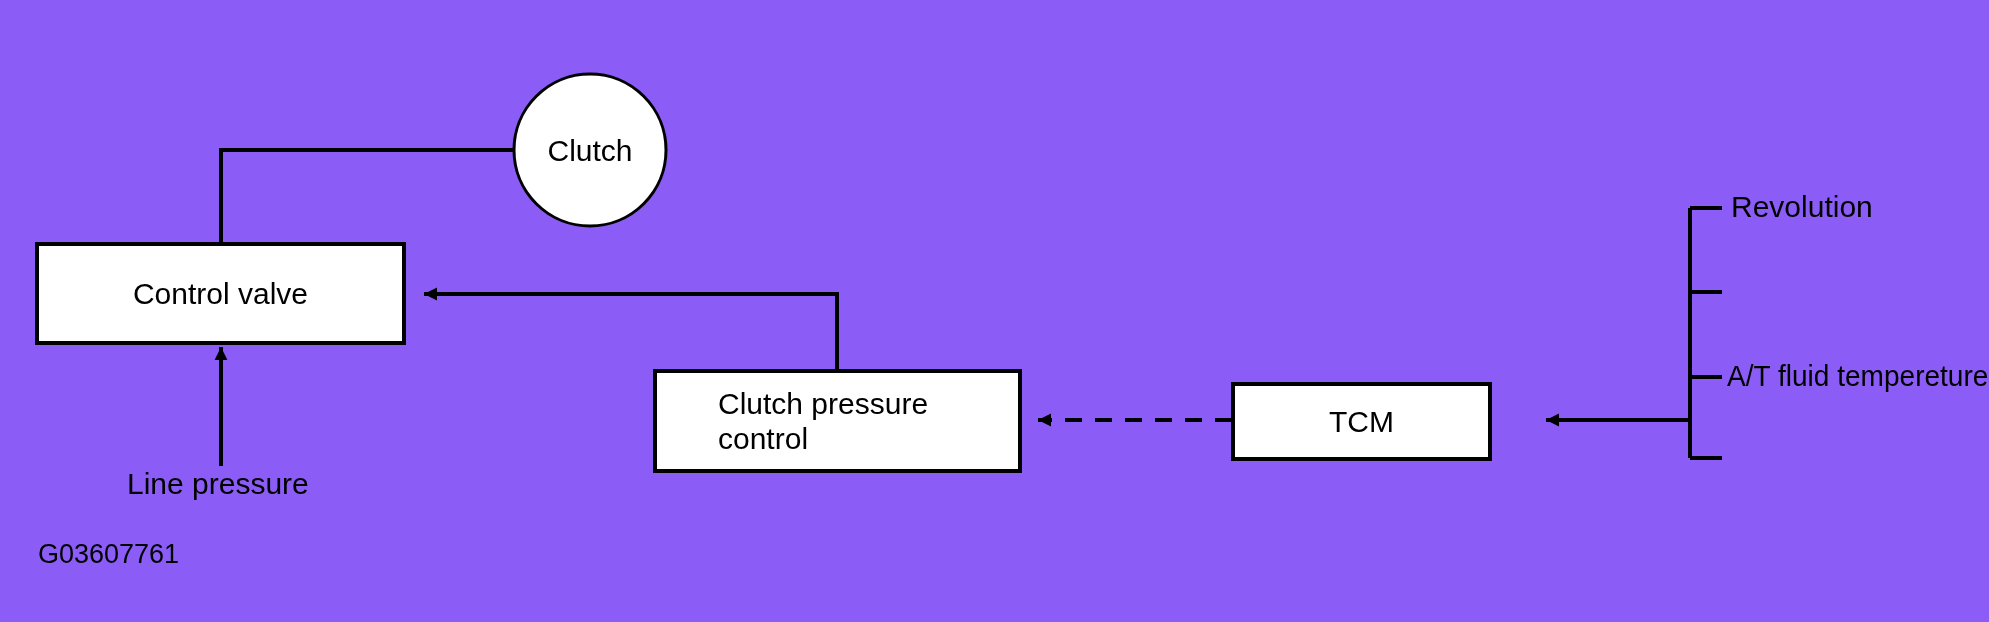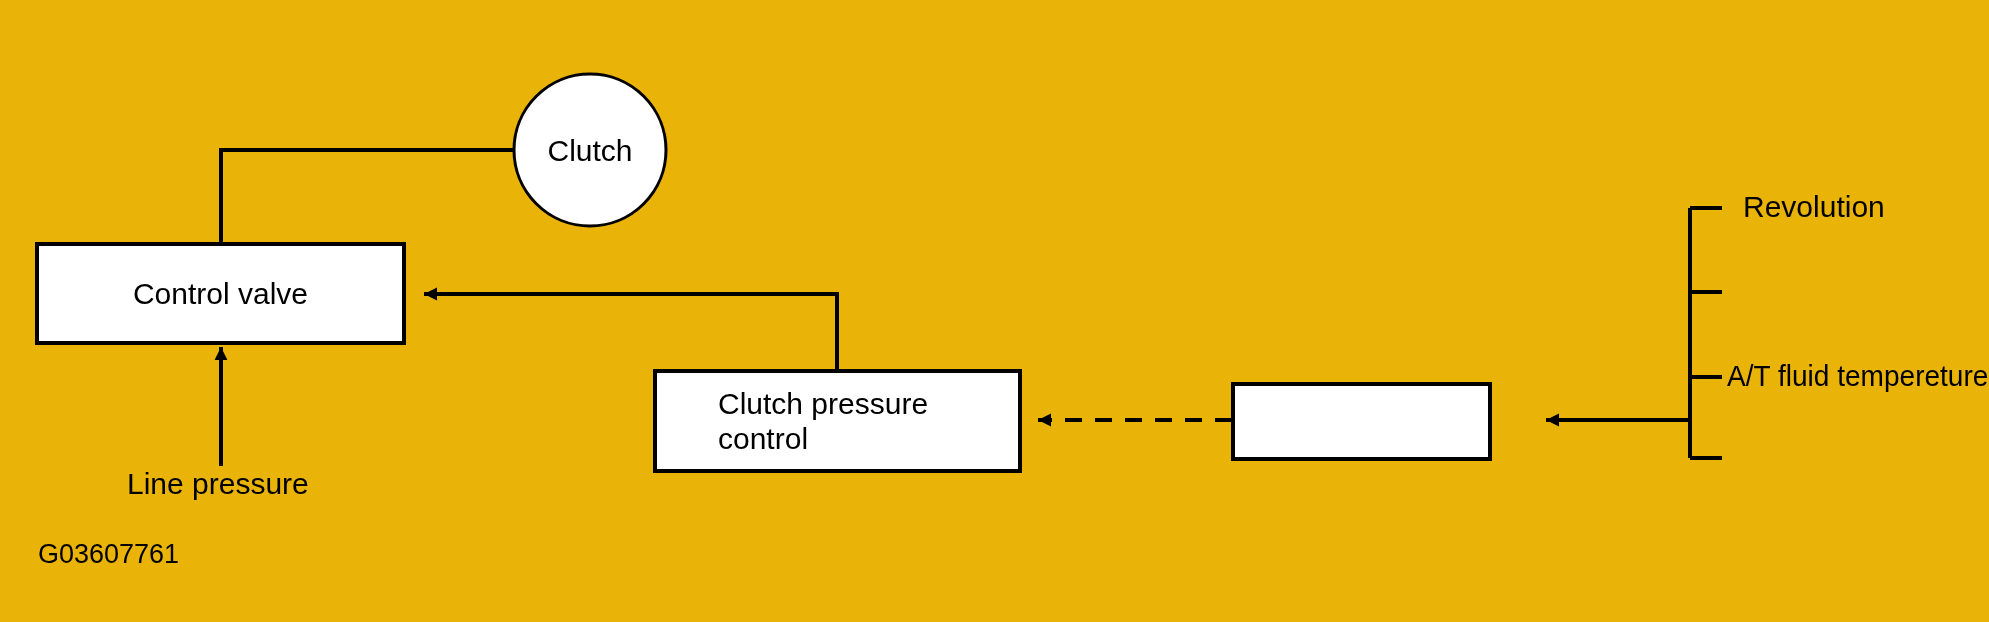--- a/index.html
+++ b/index.html
@@ -8,21 +8,21 @@
     background: #ffffff;
   }
   body {
     font-family: "Liberation Sans", sans-serif;
     color: #000000;
   }
   #diagram-root {
     position: relative;
     width: 1989px;
     height: 622px;
-    background: #eab308;
+    background: #8b5cf6;
     overflow: hidden;
   }
   #diagram-svg {
     position: absolute;
     left: 0;
     top: 0;
     width: 1989px;
     height: 622px;
     display: block;
   }
@@ -112,24 +112,25 @@
     <line x1="1690" y1="377" x2="1722" y2="377" stroke="#000000" stroke-width="4"></line>
     <line x1="1690" y1="458" x2="1722" y2="458" stroke="#000000" stroke-width="4"></line>
   </svg>
 
   <div class="node-label circle-label" style="left:515px; top:133px; width:150px;">Clutch</div>
 
   <div class="node-label box-label" style="left:655px; top:386px; width:365px; text-align:left; padding-left:63px; box-sizing:border-box;"><span>Clutch pressure</span><br><span>control</span></div>
 
   <div class="node-label box-label" style="left:37px; top:276px; width:367px;">Control valve</div>
 
+  <div class="node-label box-label" style="left:1233px; top:404px; width:257px;">TCM</div>
 
   <div class="flow-label" style="left:127px; top:467px;">Line pressure</div>
 
-  <div class="input-label" style="left:1731px; top:190px;margin-left:12px;">Revolution</div>
+  <div class="input-label" style="left:1731px; top:190px;">Revolution</div>
 
 
   <div class="input-label condensed" style="left:1727px; top:359px;">A/T fluid tempereture</div>
 
 
   <div class="caption-label" style="left:38px; top:522px;margin-top:17px;">G03607761</div>
 
 </div>
 
 </body></html>

